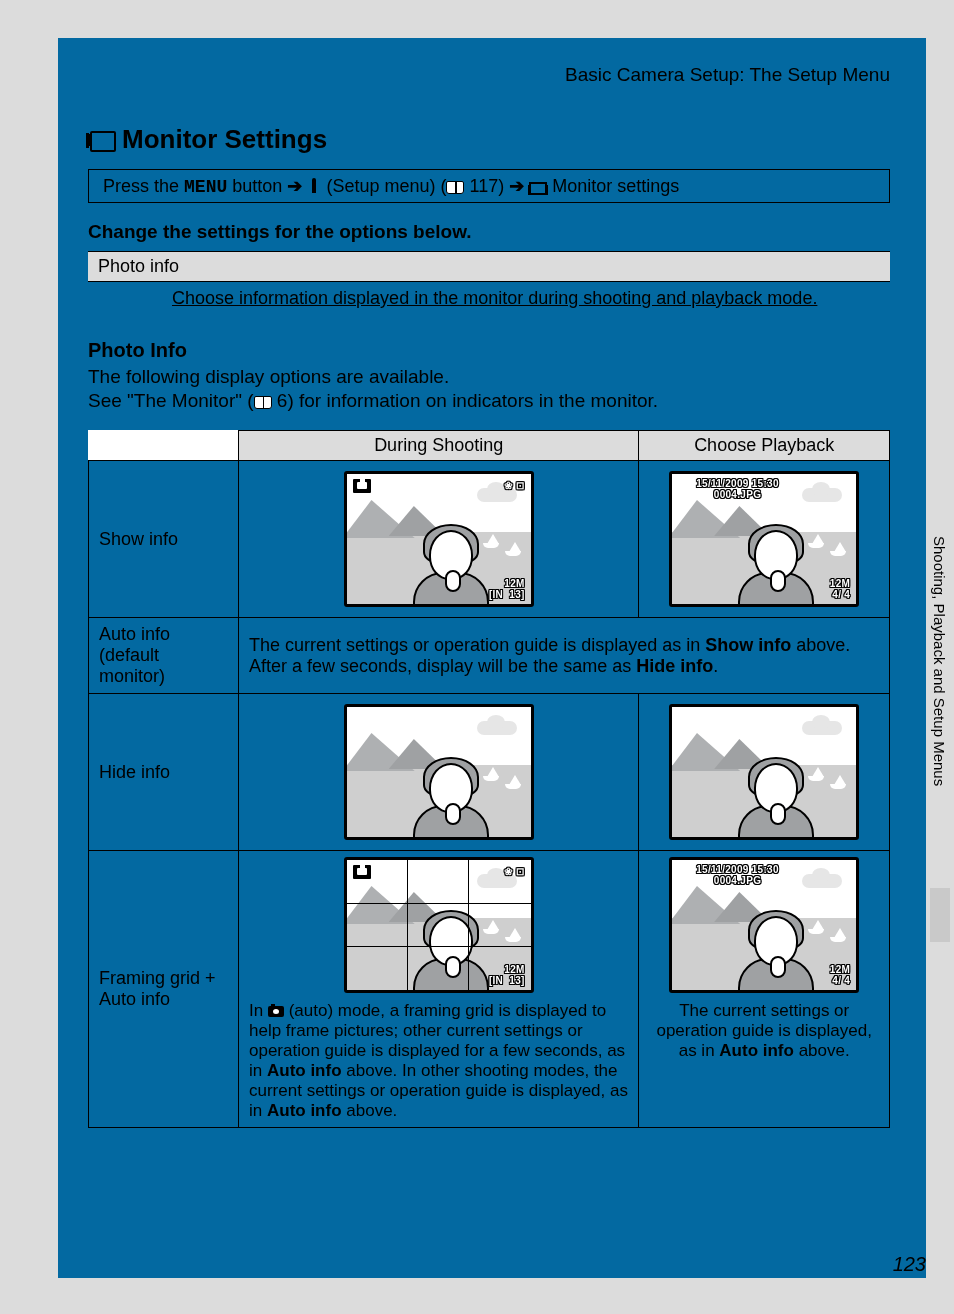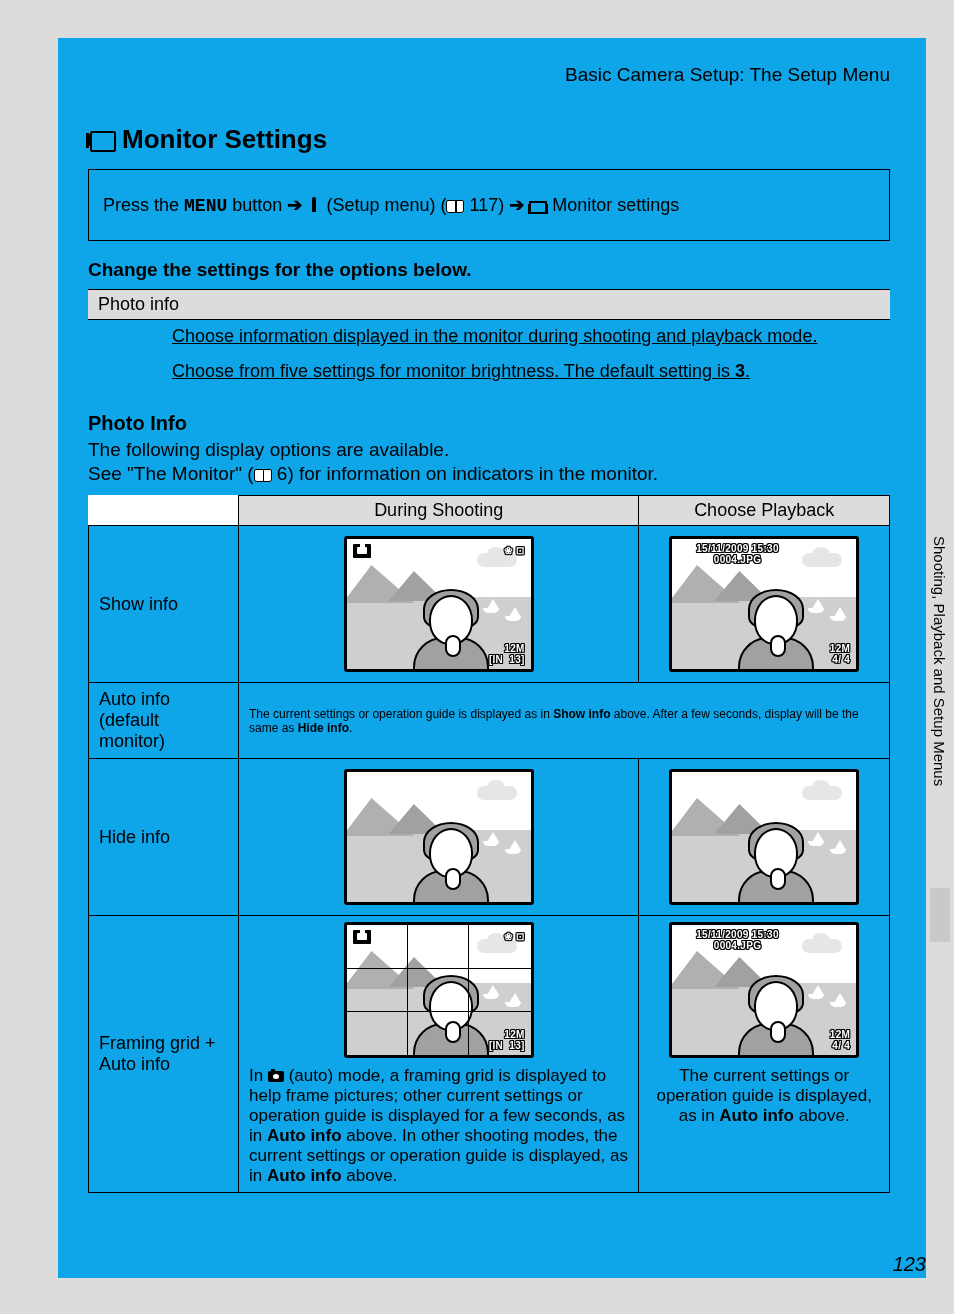--- a/index.html
+++ b/index.html
@@ -4,21 +4,21 @@
 <style>
   * { box-sizing: border-box; }
   body {
     margin: 0;
     background: #dcdcdc;
     font-family: "Segoe UI", "Helvetica Neue", Arial, sans-serif;
     color: #000;
     width: 954px;
   }
   .page {
-    background: #0ea5e9;
+    background: #0369a1;
     margin: 38px 28px 28px 58px;
     position: relative;
     padding: 26px 36px 24px 30px;
     min-height: 1240px;
   }
   .header-line {
     text-align: right;
     font-size: 19px;
     margin-bottom: 38px;
   }
@@ -42,45 +42,45 @@
   .monitor-icon::after {
     content: ""; position: absolute; left: 0; top: 4px; width: 3px; height: 12px; background: #000;
     box-shadow: 24px 0 0 #000 inset;
   }
   .monitor-icon .bar-l, .monitor-icon .bar-r {
     position:absolute; top:3px; width:2.5px; height:15px; background:#000;
   }
   .monitor-icon .bar-l{left:-2px;} .monitor-icon .bar-r{right:-2px;}
   .nav-box {
     border: 1px solid #000;
-    padding: 24px 14px;
+    padding: 5px 14px;
     font-size: 18px;
     margin-bottom: 18px;
   }
   .nav-box .menu-txt { font-family: "Courier New", monospace; font-weight:700; letter-spacing:0; }
   .intro { font-size: 19px; margin-bottom: 8px; font-weight: bold; }
   .opt-table { width: 100%; border-collapse: collapse; font-size: 18px; }
   .opt-table .opt-head td {
     background: #dcdcdc; padding: 4px 10px; border-top:1px solid #000; border-bottom:1px solid #000;
   }
   .opt-table .opt-body td { padding: 6px 10px 8px 84px; text-decoration: underline; }
   h2.sub { font-size: 20px; font-weight:700; margin: 22px 0 4px 0; }
   .subtext { font-size: 19px; margin: 0 0 2px 0; }
-  .display-table { width:100%; border-collapse: collapse; font-size: 18px; margin-top: 10px;}
+  .display-table { width:100%; border-collapse: collapse; font-size: 18px; margin-top: 18px;}
   .display-table th {
     font-weight: 400; background:#dcdcdc; border:1px solid #000; padding:4px 6px;
   }
   .display-table th.blank { background:#fff; border-top:1px solid #fff; border-left:1px solid #fff;}
   .display-table td {
     border:1px solid #000; padding:6px 8px; vertical-align: middle; text-align:left;
   }
   .display-table td.img-cell { text-align:center; padding:10px 6px; vertical-align:top;}
   .display-table td.desc { vertical-align:top; font-size:17px; padding:6px 10px;}
   .display-table .row-label { width: 150px; padding-left:10px;}
-  .display-table td.span-desc { font-size:12px; padding:6px 10px;}
+  .display-table td.span-desc { font-size:18px; padding:6px 10px;}
   .display-table b { font-weight:700; }
   .thumb {
     width: 190px; height: 136px; border:3px solid #000; background:#fff;
     margin: 0 auto; position: relative; overflow:hidden; border-radius:3px;
   }
   .thumb .sky { position:absolute; left:0; right:0; top:0; height:58px; background:#fff;}
   .thumb .water { position:absolute; left:0; right:0; top:58px; bottom:0; background:#cfcfcf;}
   .thumb .mtn1 { position:absolute; left:-4px; top:26px; width:72px; height:38px;
     background:#aeb0b2; clip-path: polygon(0 100%, 40% 0, 100% 100%);}
   .thumb .mtn2 { position:absolute; left:42px; top:32px; width:56px; height:30px;
@@ -148,25 +148,20 @@
   <div class="intro">Change the settings for the options below.</div>
 
   <table class="opt-table">
     <tbody>
         <tr class="opt-head">
           <td>Photo info</td>
         </tr>
     <tr class="opt-body">
           <td>Choose information displayed in the monitor during shooting and playback mode.</td>
         </tr>
-    <tr class="opt-body">
-          <td>
-      <span>Choose from five settings for monitor brightness. The default setting is </span><b>3</b><span>.</span>
-    </td>
-        </tr>
   </tbody>
     </table>
 
   <h2 class="sub">Photo Info</h2>
   <p class="subtext">The following display options are available.</p>
   <p class="subtext">
     <span>See "The Monitor" (</span><span class="book-ico"></span><span> 6) for information on indicators in the monitor.</span>
   </p>
 
   <table class="display-table">

